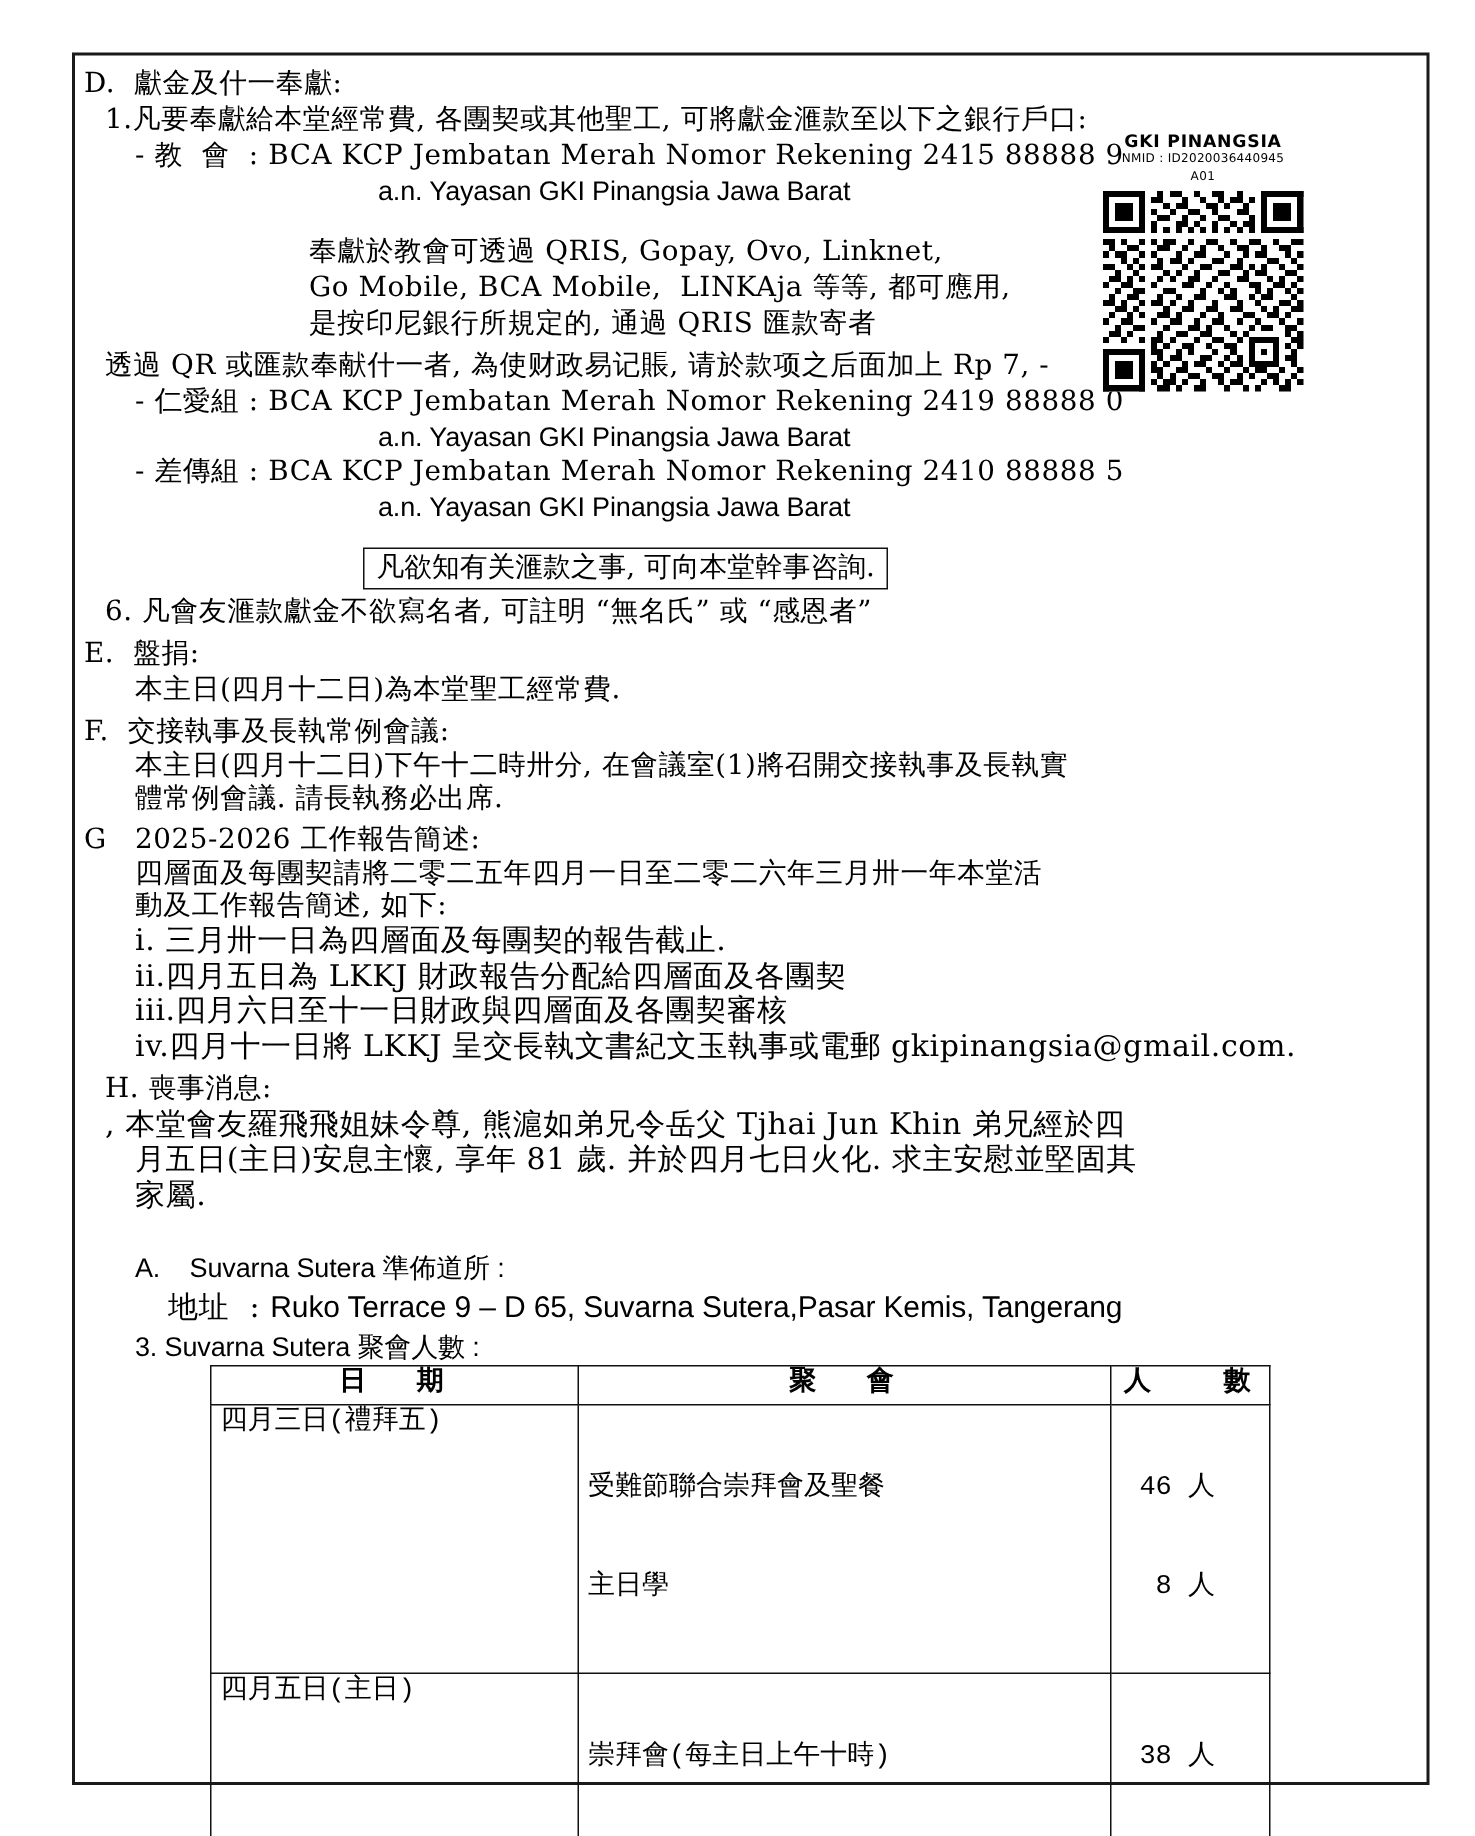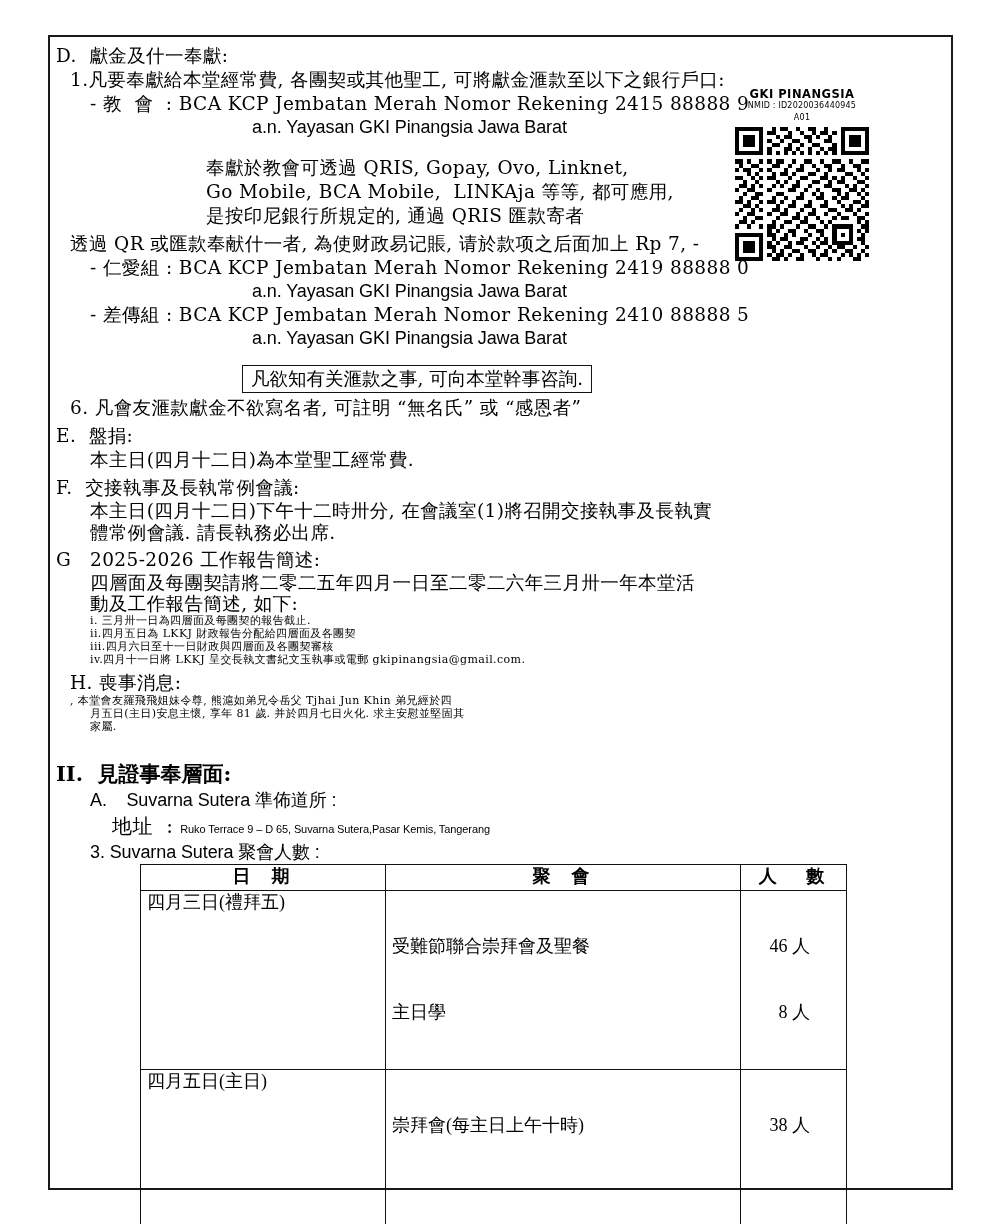--- a/index.html
+++ b/index.html
@@ -38,21 +38,21 @@
     white-space: pre;
     letter-spacing: 0.4px;
   }
   .lat {
     font-family: "Liberation Sans", "DejaVu Sans", sans-serif;
     font-size: 18px;
     line-height: 1.30;
     white-space: pre;
     letter-spacing: -0.1px;
   }
-  .small { font-size: 11px; }
+  .small { font-size: 20px; }
   .tight { line-height: 1.18; }
   .row { display: block; }
   .i1 { padding-left: 14px; }
   .i2 { padding-left: 34px; }
   .i3 { padding-left: 56px; }
   .i5 { padding-left: 150px; }
   .i6 { padding-left: 196px; }
 
   
   #block-d { margin-top: 0px; }
@@ -114,21 +114,21 @@
 
   
   table.doc-table {
     border-collapse: collapse;
     table-layout: fixed;
   }
   table.doc-table td, table.doc-table th {
     border: 1.4px solid #111;
     padding: 1px 6px;
     vertical-align: top;
-    font-family: Liberation Serif, serif;
+    font-family: Liberation Mono, monospace;
     font-size: 18px;
     line-height: 1.22;
     white-space: pre;
     margin-top: 12px;
   }
   table.doc-table th {
     text-align: center;
     font-weight: bold;
     letter-spacing: 4px;
     padding: 1px 4px 2px 4px;
@@ -197,21 +197,20 @@
   </div>
 
   <div style="margin-top:4px;">
     <div class="ln row i1">H. 喪事消息:</div>
     <div class="ln row i1 tight small">, 本堂會友羅飛飛姐妹令尊, 熊滬如弟兄令岳父 Tjhai Jun Khin 弟兄經於四</div>
     <div class="ln row i2 tight small">月五日(主日)安息主懷, 享年 81 歲. 并於四月七日火化. 求主安慰並堅固其</div>
     <div class="ln row i2 tight small">家屬.</div>
   </div>
 
   <div style="margin-top:26px;">
-    <div class="sec2-title">II.  見證事奉層面:</div>
     <div class="lat row i2" style="margin-top:2px;">A.    Suvarna Sutera 準佈道所 :</div>
     <div class="row i3">
       <span class="ln" style="font-size:20px;">地址  : </span><span class="lat small">Ruko Terrace 9 – D 65, Suvarna Sutera,Pasar Kemis, Tangerang</span>
     </div>
     <div class="lat row i2" style="margin-top:2px;">3. Suvarna Sutera 聚會人數 :</div>
 
     <table class="doc-table" id="table-attendance">
       <colgroup>
         <col class="c-date">
           <col class="c-event">

